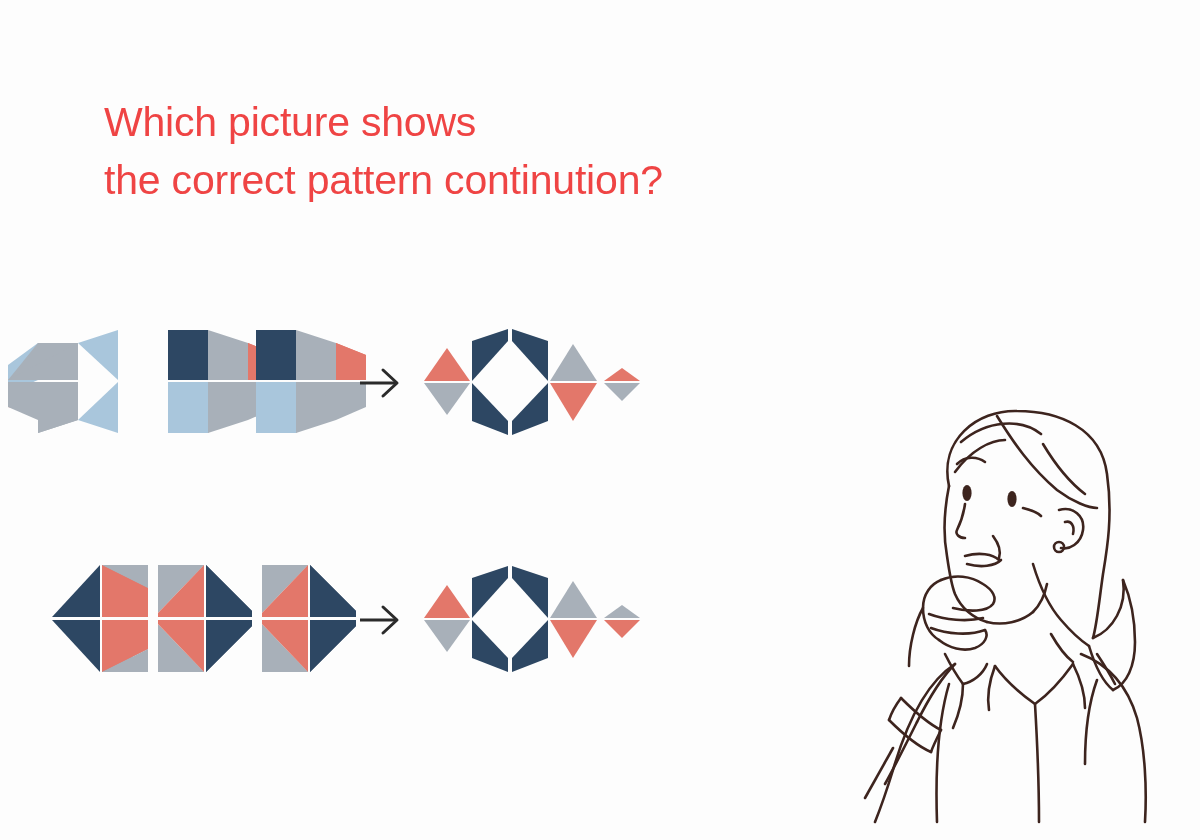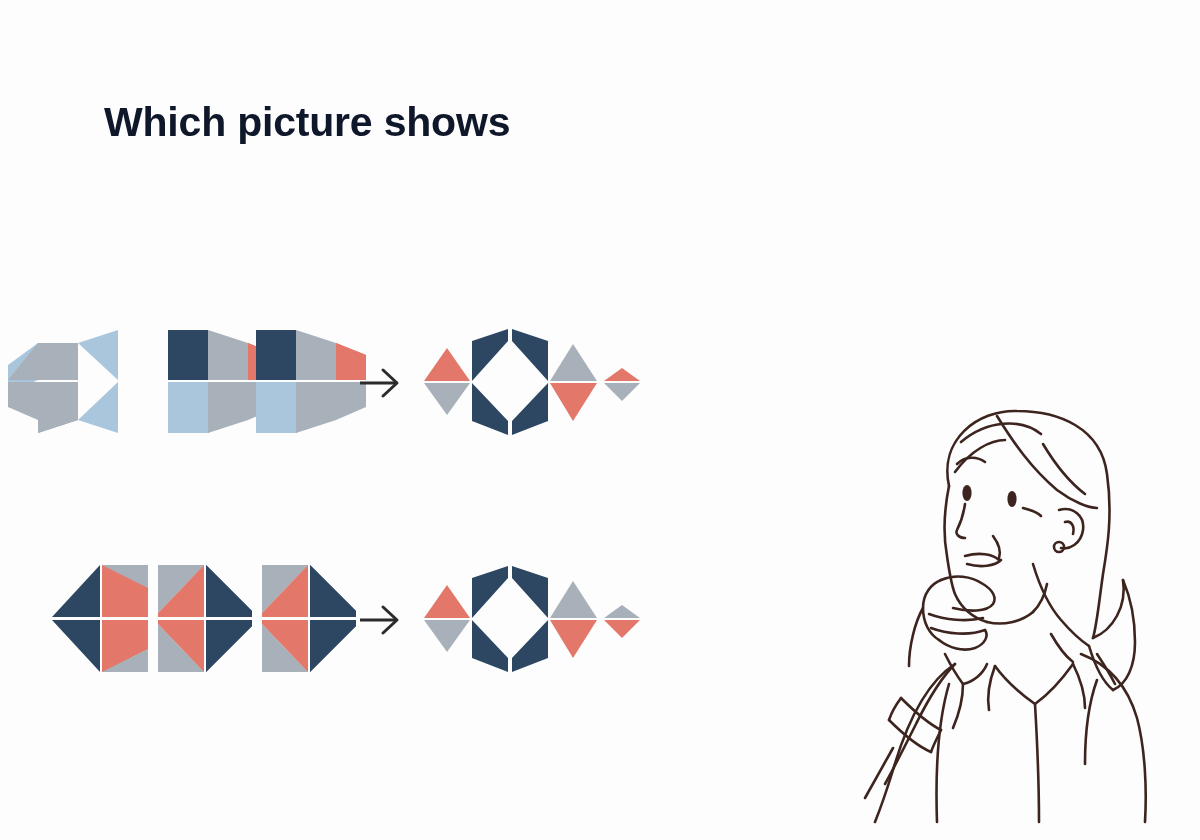--- a/index.html
+++ b/index.html
@@ -16,22 +16,22 @@
     font-family: "Liberation Sans", sans-serif;
   }
 
   
   #title {
     position: absolute;
     left: 104px;
     top: 93px;
     width: 900px;
     font-size: 41px;
-    font-weight: bold;
-    color: #0f172a;
+    font-weight: normal;
+    color: #ef4444;
     line-height: 1.42;
     letter-spacing: -0.2px;
   }
   #title .line { display: block; white-space: pre; }
 
   
   .puzzle-row {
     position: absolute;
     left: 0;
     width: 700px;
@@ -57,20 +57,21 @@
   
   svg { shape-rendering: geometricPrecision; }
 </style>
 </head>
 <body>
 
 <div id="canvas">
 
   <div id="title">
     <span class="line">Which picture shows</span>
+    <span class="line">the correct pattern continution?</span>
   </div>
 
   <div class="puzzle-row" id="row-1">
     <svg class="row-svg" width="700" height="140" viewBox="0 0 700 140">
 
       <g>
 
         <g>
 
           <polygon points="8,50 38,28 38,65 8,78" fill="#a9c6dc"></polygon>

